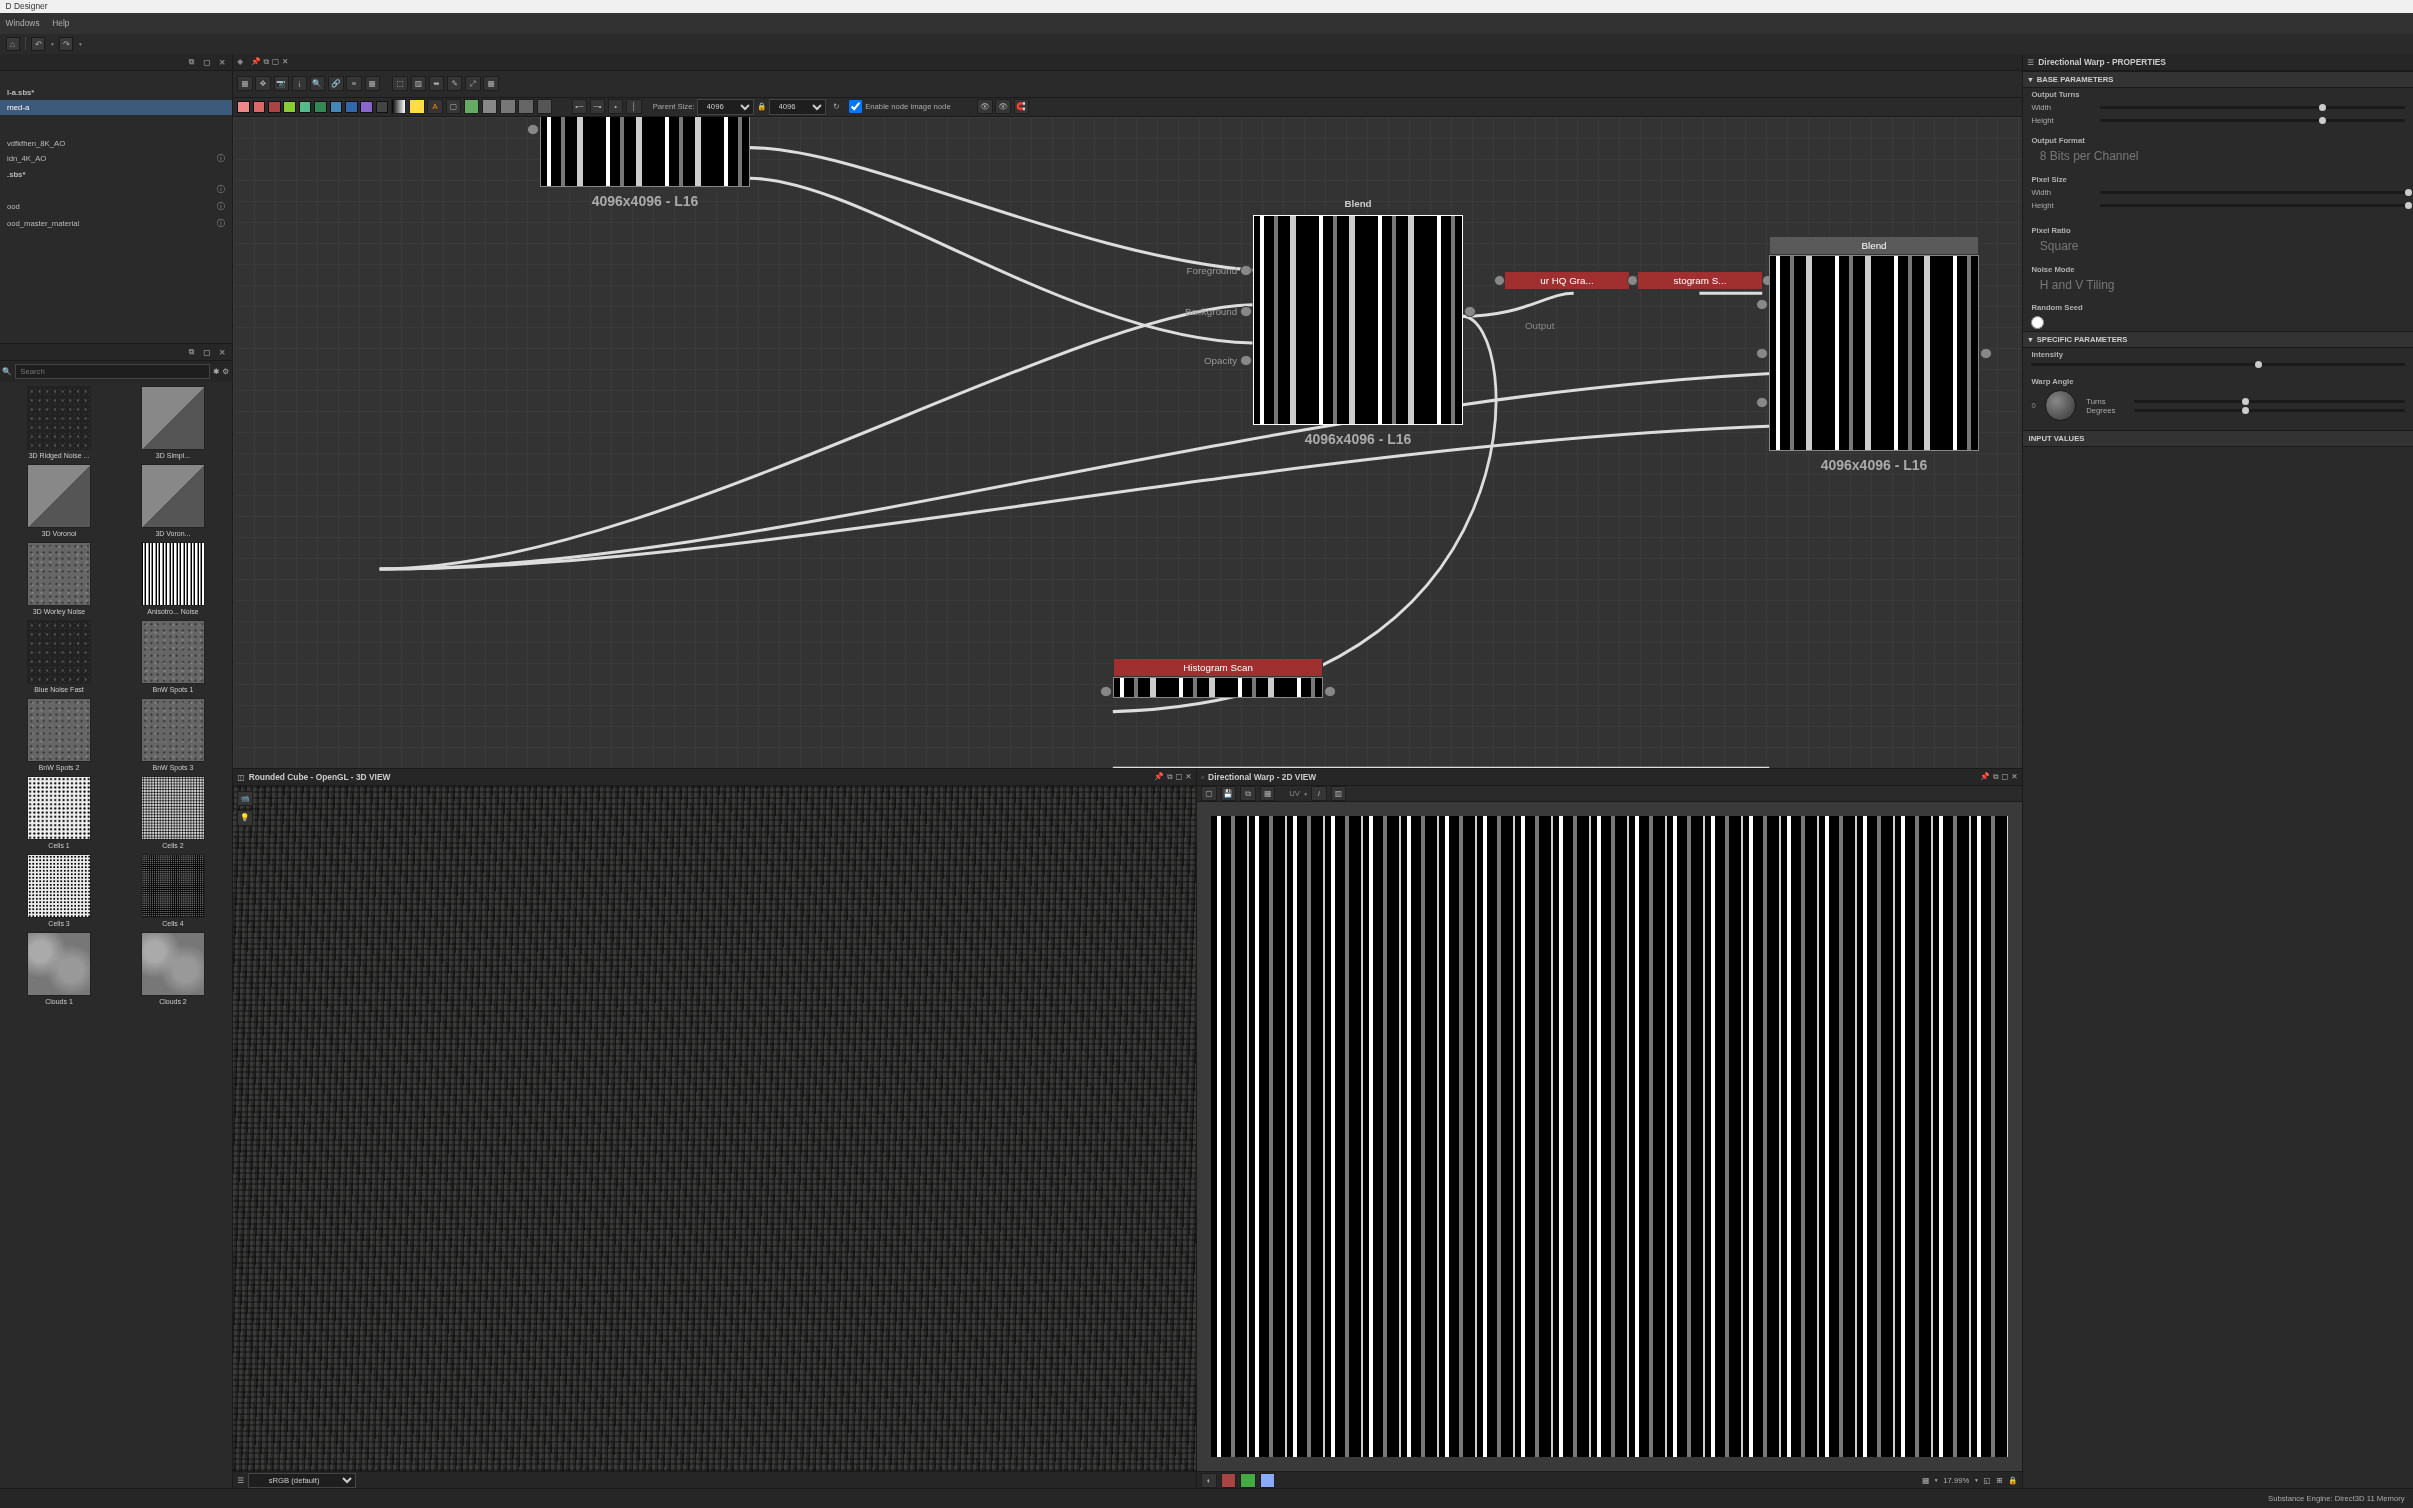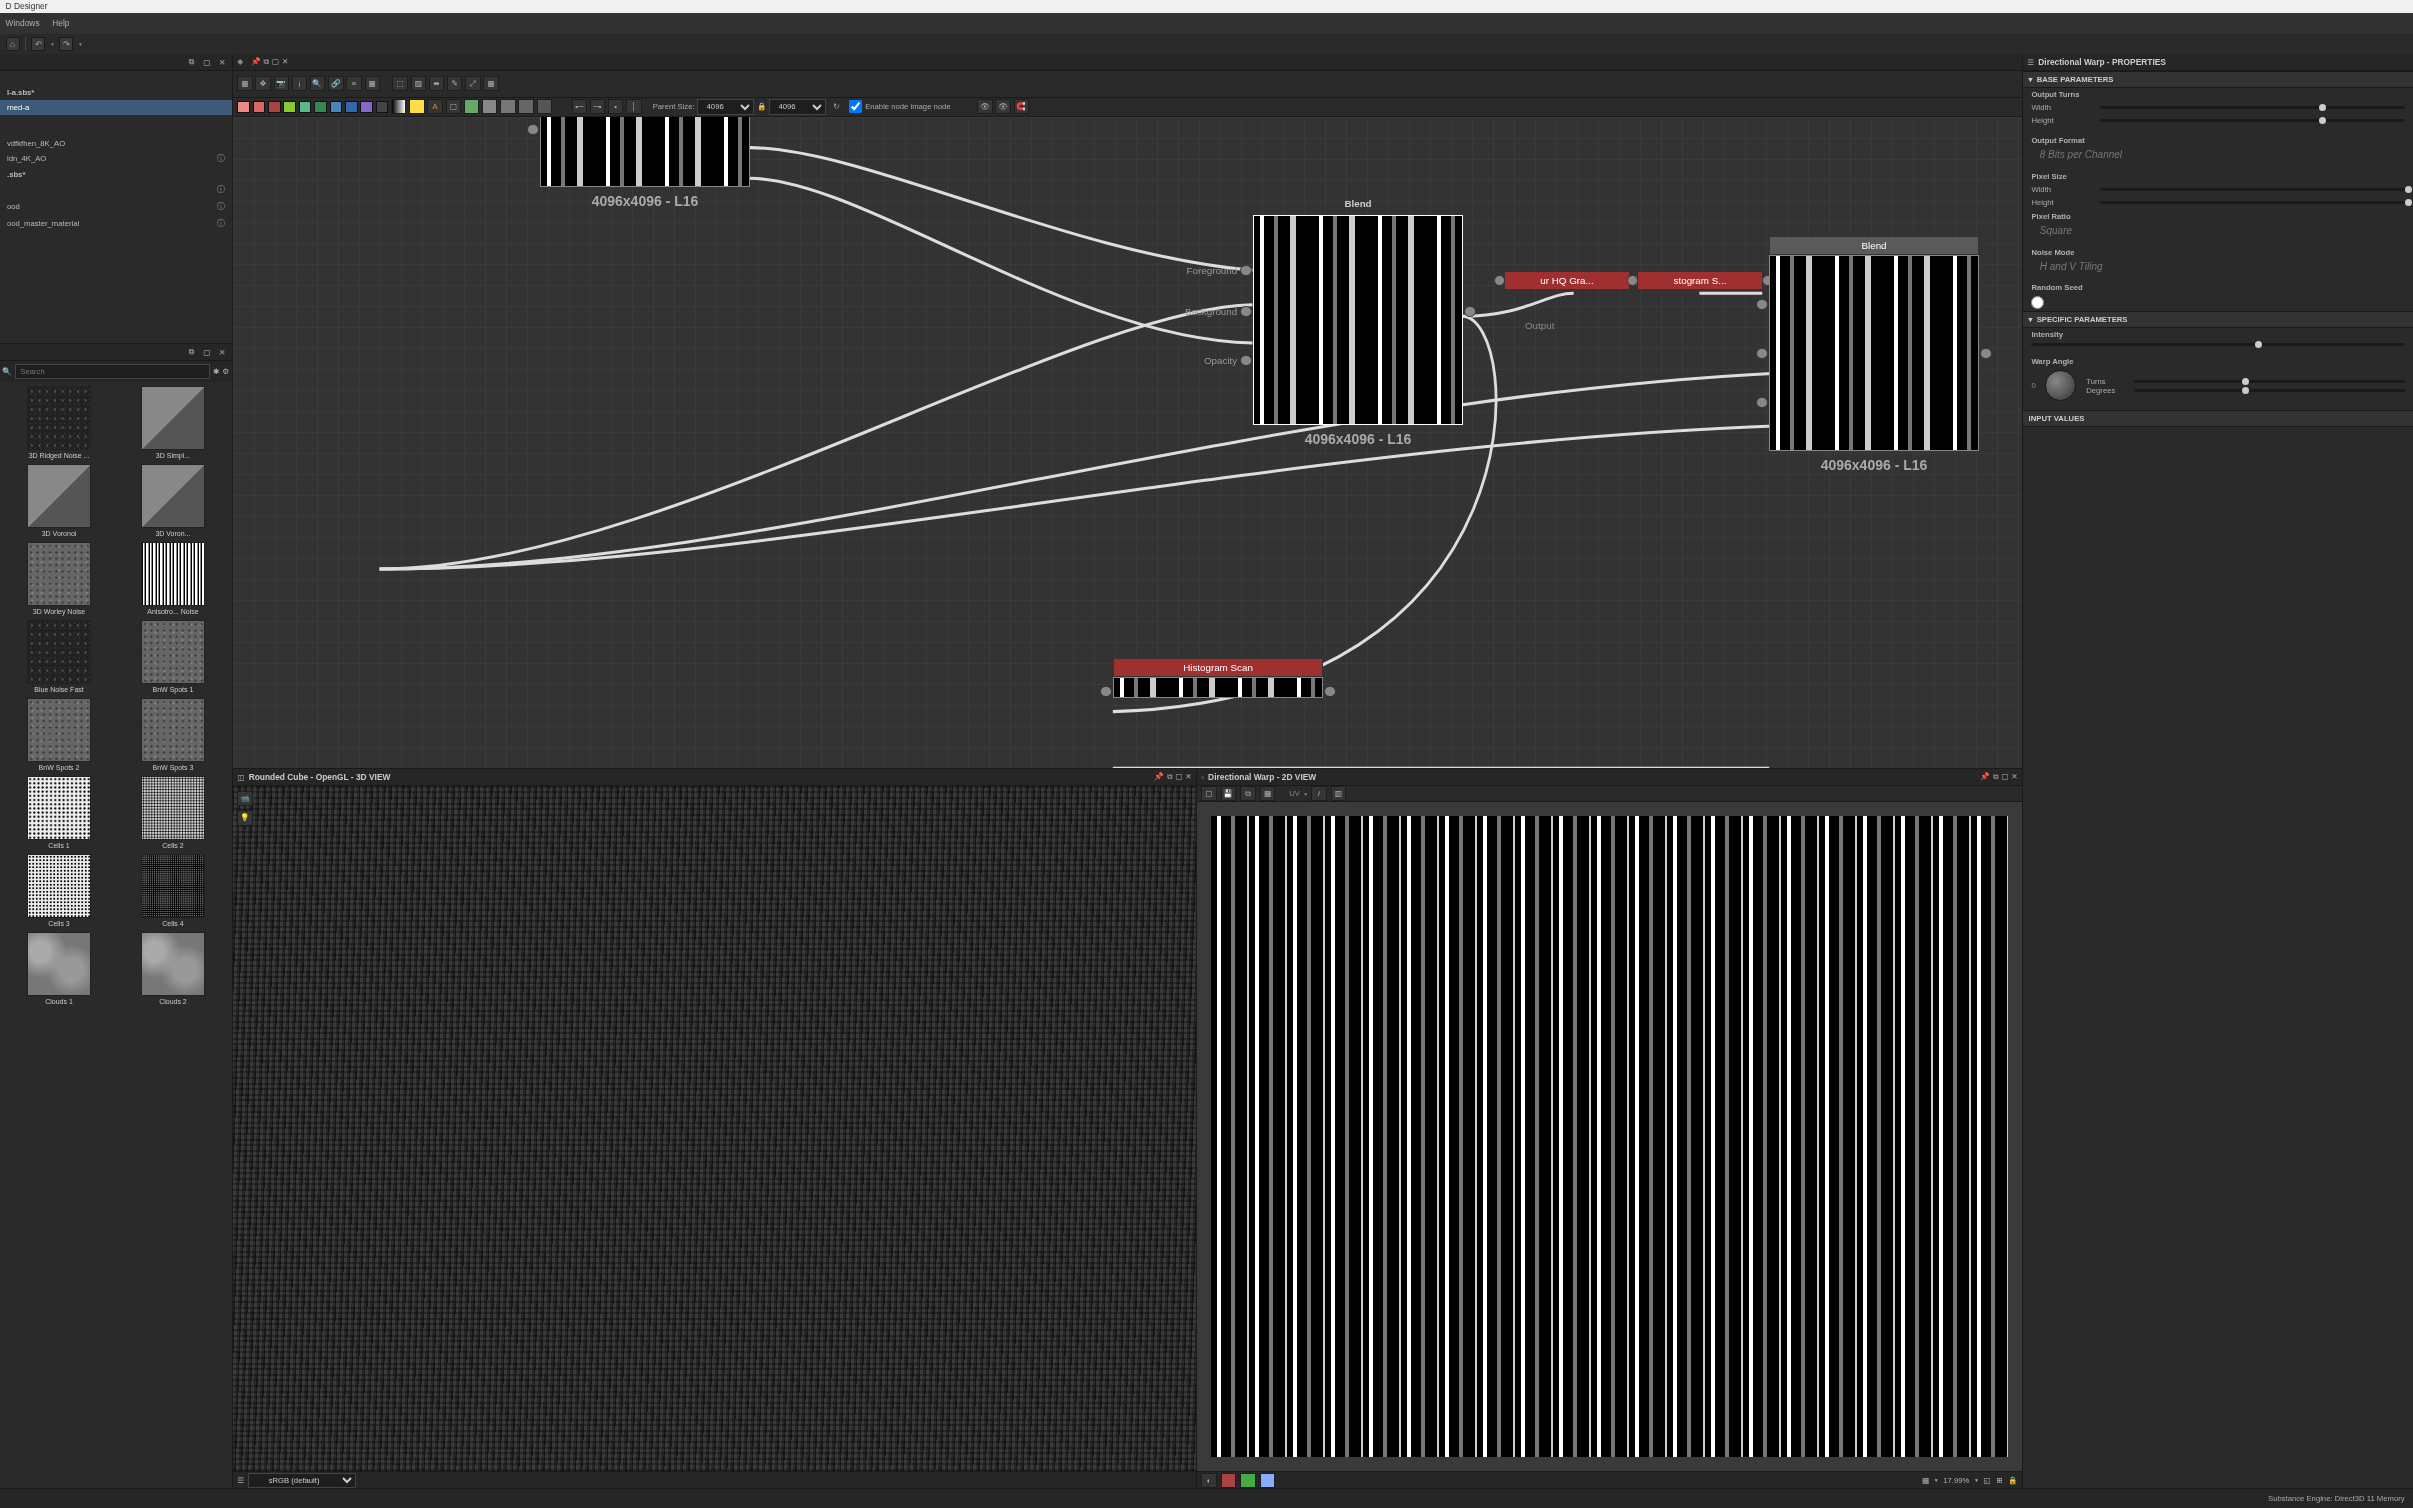--- a/index.html
+++ b/index.html
@@ -82,21 +82,21 @@
 .view-footer { height:17px; background:#262626; display:flex; align-items:center; padding:0 4.2px; gap:4.2px; border-top:0.7px solid #1a1a1a; justify-content:space-between; }
 .srgb-dd { background:#1e1e1e; border:0.7px solid #444; color:#ccc; padding:1.4px 19.6px 1.4px 15.4px; font-size:7.7px; }
 
 
 .right-col { width: 391px; background: #2a2a2a; border-left: 0.7px solid #1a1a1a; display:flex; flex-direction:column; }
 .prop-section-header { background:#333; padding:2.8px 5.6px; font-size:7.7px; font-weight:bold; color:#ccc; border-bottom:0.7px solid #1a1a1a; border-top:0.7px solid #1a1a1a; display:flex; align-items:center; gap:4.2px; }
 .prop-row { display:flex; align-items:center; padding:2.1px 8.4px; gap:5.6px; font-size:7.7px; }
 .prop-label { width:63px; color:#aaa; }
 .prop-slider { flex:1; height:2.8px; background:#1a1a1a; position:relative; border-radius:1.4px; }
 .prop-slider-thumb { position:absolute; width:7px; height:7px; background:#ccc; border-radius:50%; top:-2.1px; }
-.prop-readonly { color:#777; font-size:10px; padding-left:8.4px;font-style:italic; }
+.prop-readonly { color:#777; font-size:12px; padding-left:8.4px; }
 .dial { width:31px; height:31px; border-radius:50%; background: radial-gradient(circle at 35% 35%, #888, #333); border:0.7px solid #1a1a1a; position:relative; }
 
 
 .statusbar { position:absolute; bottom:0; left:0; right:0; height:19.6px; background:#262626; border-top:0.7px solid #1a1a1a; display:flex; align-items:center; justify-content:flex-end; padding:0 8.4px; font-size:7.7px; color:#aaa; }
 
 
 .pat-bark { background: repeating-linear-gradient(92deg, #1a1a1a 0 1.4px, #3a3a38 1.4px 4.2px, #2a2828 4.2px 6.3px), repeating-linear-gradient(0deg, rgba(0,0,0,0.3) 0 2.1px, transparent 2.1px 5.6px); background-blend-mode: multiply; }
 .pat-strips { background: #000; background-image:
   repeating-linear-gradient(90deg, transparent 0 5.6px, #fff 5.6px 9.8px, transparent 9.8px 19.6px, #777 19.6px 24px, transparent 24px 36px, #ccc 36px 42px, transparent 42px 59px),
   repeating-linear-gradient(0deg, #000 0 9.8px, transparent 9.8px 49px, #000 49px 63px);
@@ -519,21 +519,21 @@
           <div class="prop-slider-thumb" style="left:100%;"></div>
         </div>
     </div>
     <div class="prop-row">
       <span class="prop-label">Height</span>
       <div class="prop-slider">
           <div class="prop-slider-thumb" style="left:100%;"></div>
         </div>
     </div>
 
-    <div class="prop-row" style="font-weight:bold; margin-top:1px;">
+    <div class="prop-row" style="font-weight:bold; margin-top:12px;">
         <span>Pixel Ratio</span>
       </div>
     <div class="prop-row">
         <span class="prop-readonly">Square</span>
       </div>
 
     <div class="prop-row" style="font-weight:bold; margin-top:7px;">
         <span>Noise Mode</span>
       </div>
     <div class="prop-row">

